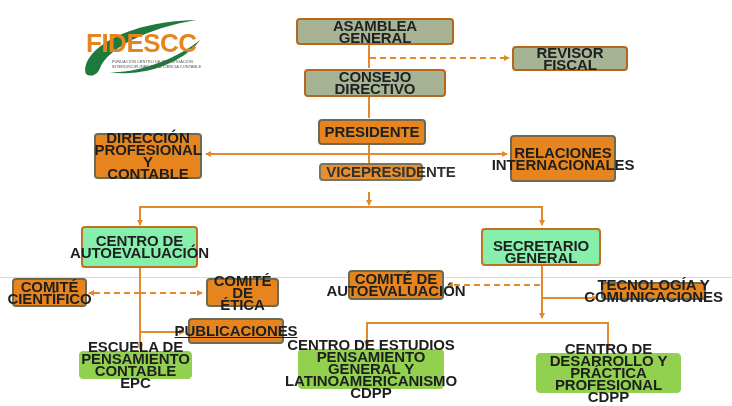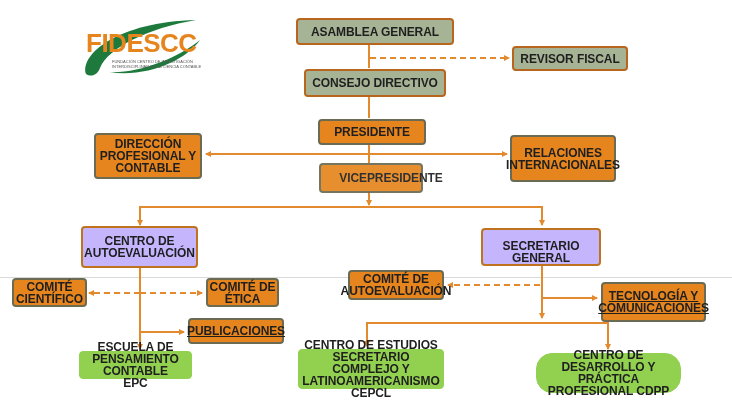--- a/index.html
+++ b/index.html
@@ -2,25 +2,25 @@
 <html><head>
 <meta charset="utf-8">
 <style>
   html, body { margin: 0; padding: 0; background: #ffffff; }
   body { width: 732px; height: 406px; position: relative; overflow: hidden;
          font-family: "Liberation Sans", sans-serif; }
   .canvas { position: absolute; left: 0; top: 0; width: 732px; height: 406px; }
   svg.lines { position: absolute; left: 0; top: 0; width: 732px; height: 406px; }
   .box { position: absolute; box-sizing: border-box; border-radius: 4px;
          display: flex; align-items: center; justify-content: center; text-align: center;
-         font-weight: bold; font-size: 12px; line-height: 12px; color: #1f1f1f;
+         font-weight: bold; font-size: 15px; line-height: 12px; color: #1f1f1f;
          font-family: "Liberation Sans", sans-serif; letter-spacing: -0.1px; }
   .gray { background: #a6b395; border: 2px solid #b8661e; }
   .orange { background: #e6851e; border: 2px solid #6b6a52; }
-  .green { background: #c4b5fd; border: 2px solid #c0731f; }
+  .green { background: #86efac; border: 2px solid #c0731f; }
   .green-flat { background: #92d050; border: 1px solid #92d050; }
   .logo { position: absolute; left: 78px; top: 14px; width: 125px; height: 66px; }
   .logo-text { position: absolute; left: 86px; top: 28px; font-size: 26px; font-weight: bold;
                color: #e6851e; font-family: "Liberation Sans", sans-serif; letter-spacing: -0.5px; }
   .logo-sub { position: absolute; left: 112px; top: 59px; font-size: 4px; line-height: 5px;
               color: #555; font-family: "Liberation Sans", sans-serif; width: 90px; }
   .sep { position: absolute; left: 0; top: 277px; width: 732px; height: 1px; background: #d9d9d9; }
 </style>
 </head>
 <body>
@@ -97,21 +97,21 @@
       <span>PROFESIONAL Y</span><br>
       <span>CONTABLE</span>
     </span>
   </div>
   <div class="box orange" style="left:510px;top:135px;width:106px;height:47px;">
     <span>
       <span>RELACIONES</span><br>
       <span>INTERNACIONALES</span>
     </span>
   </div>
-  <div class="box orange" style="left:319px;top:163px;width:104px;height:30px;opacity:0.92;padding-left:40px;">
+  <div class="box orange" style="left:319px;top:163px;width:104px;height:18px;opacity:0.92;padding-left:40px;">
     <span>VICEPRESIDENTE</span>
   </div>
   <div class="box green" style="left:81px;top:226px;width:117px;height:42px;">
     <span>
       <span>CENTRO DE</span><br>
       <span>AUTOEVALUACIÓN</span><br>
     </span>
   </div>
   <div class="box green" style="left:481px;top:228px;width:120px;height:38px;align-items:flex-end;">
     <span>SECRETARIO GENERAL</span>
@@ -127,43 +127,43 @@
       <span>COMITÉ DE</span><br>
       <span>ÉTICA</span>
     </span>
   </div>
   <div class="box orange" style="left:348px;top:270px;width:96px;height:30px;">
     <span>
       <span>COMITÉ DE</span><br>
       <span>AUTOEVALUACIÓN</span>
     </span>
   </div>
-  <div class="box orange" style="left:601px;top:282px;width:105px;height:40px;text-decoration:underline;">
+  <div class="box orange" style="left:601px;top:282px;width:105px;height:18px;">
     <span>
       <span>TECNOLOGÍA Y</span><br>
       <span>COMUNICACIONES</span>
     </span>
   </div>
   <div class="box orange" style="left:188px;top:318px;width:96px;height:26px;text-decoration:underline;">
     <span>PUBLICACIONES</span>
   </div>
   <div class="box green-flat" style="left:79px;top:351px;width:113px;height:28px;">
     <span>
       <span>ESCUELA DE</span><br>
       <span>PENSAMIENTO CONTABLE</span><br>
       <span>EPC</span>
     </span>
   </div>
   <div class="box green-flat" style="left:298px;top:349px;width:146px;height:40px;">
     <span>
       <span>CENTRO DE ESTUDIOS</span><br>
-      <span>SECRETARIO COMPLEJO Y</span><br>
-      <span>LATINOAMERICANISMO  CEPCL</span>
+      <span>PENSAMIENTO GENERAL Y</span><br>
+      <span>LATINOAMERICANISMO  CDPP</span>
     </span>
   </div>
-  <div class="box green-flat" style="left:536px;top:353px;width:145px;height:40px;border-radius:16px;">
+  <div class="box green-flat" style="left:536px;top:353px;width:145px;height:40px;">
     <span>
       <span>CENTRO DE DESARROLLO Y</span><br>
       <span>PRÁCTICA PROFESIONAL CDPP</span>
     </span>
   </div>
 
 </div>
 
 </body></html>

